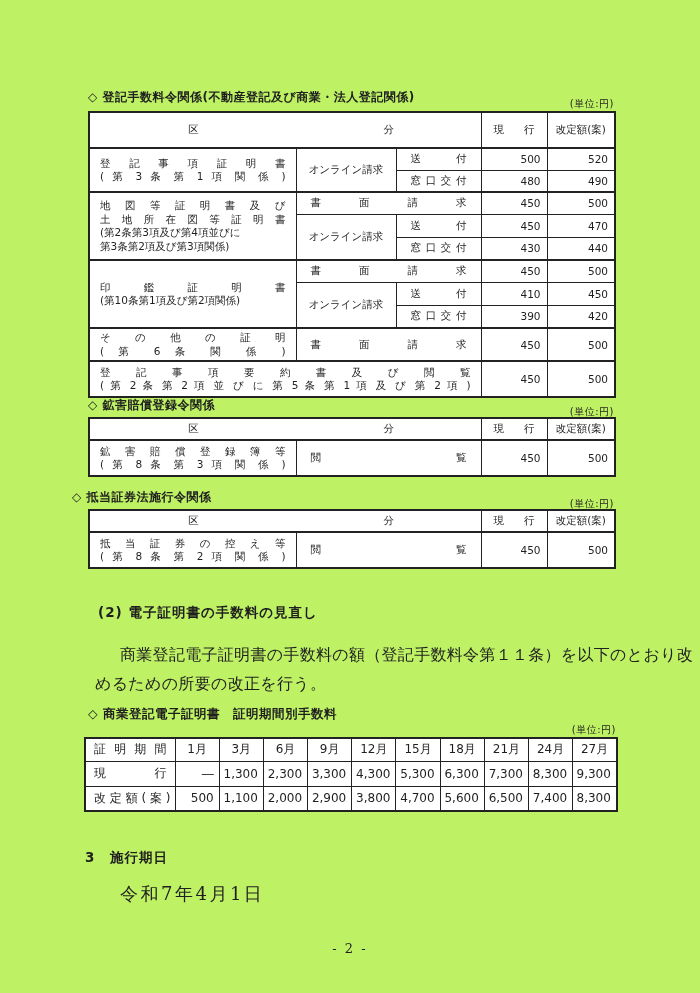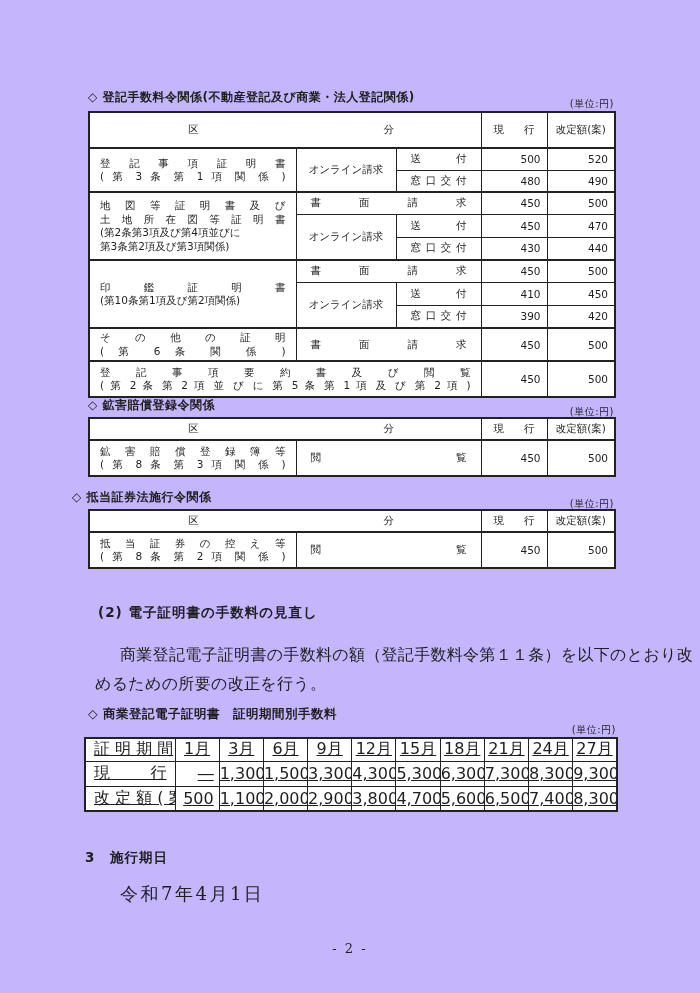--- a/index.html
+++ b/index.html
@@ -3,21 +3,21 @@
 <meta charset="utf-8">
 <style>
   * { box-sizing: border-box; margin: 0; padding: 0; }
   html, body { background: #ffffff; }
   body {
     width: 700px; height: 993px;
     font-family: "DejaVu Sans", sans-serif;
     color: #1f1f1f;
     position: relative;
   }
-  .page { position: relative; width: 700px; height: 993px; background: #c4b5fd; overflow: hidden; }
+  .page { position: relative; width: 700px; height: 993px; background: #bef264; overflow: hidden; }
   .abs { position: absolute; }
 
   .sec-title { font-size: 12px; font-weight: bold; letter-spacing: 0.5px; white-space: nowrap; }
   .unit { font-size: 10px; text-align: right; letter-spacing: 0.5px; }
 
   table { border-collapse: collapse; table-layout: fixed; border: 2px solid #222; background: #fff; }
   td {
     border: 1px solid #222;
     font-size: 10.5px;
     vertical-align: middle;
@@ -33,21 +33,21 @@
 
   td.name { padding: 2px 10px; }
   td.name .line { text-align: justify; text-align-last: justify; line-height: 13.5px; font-size: 10.5px; }
   td.name .line.nat { text-align: left; text-align-last: left; }
 
   td.just { text-align: justify; text-align-last: justify; padding: 0 14px; }
   td.justN { text-align: justify; text-align-last: justify; padding: 0 12px; }
   td.center { text-align: center; }
   td.num { text-align: right; padding-right: 6px; }
 
-  .t4 td { font-size: 16px; text-decoration: underline; }
+  .t4 td { font-size: 12px; }
   .t4 td.plabel { text-align: justify; text-align-last: justify; padding: 0 8px; }
   .t4 td.month { text-align: center; }
   .t4 td.num { padding-right: 5px; }
 
   .h36 { height: 36px; }
   .h22 { height: 22px; }
   .h23 { height: 23px; }
   .h28 { height: 28px; }
   .hdr2 { height: 22px; }
   .hb36 { height: 36px; }
@@ -266,21 +266,21 @@
       <td class="month">15月</td>
       <td class="month">18月</td>
       <td class="month">21月</td>
       <td class="month">24月</td>
       <td class="month">27月</td>
     </tr>
     <tr class="t4r">
       <td class="plabel">現 行</td>
       <td class="num">―</td>
       <td class="num">1,300</td>
-      <td class="num">1,500</td>
+      <td class="num">2,300</td>
       <td class="num">3,300</td>
       <td class="num">4,300</td>
       <td class="num">5,300</td>
       <td class="num">6,300</td>
       <td class="num">7,300</td>
       <td class="num">8,300</td>
       <td class="num">9,300</td>
     </tr>
     <tr class="t4r">
       <td class="plabel">改 定 額 ( 案 )</td>

